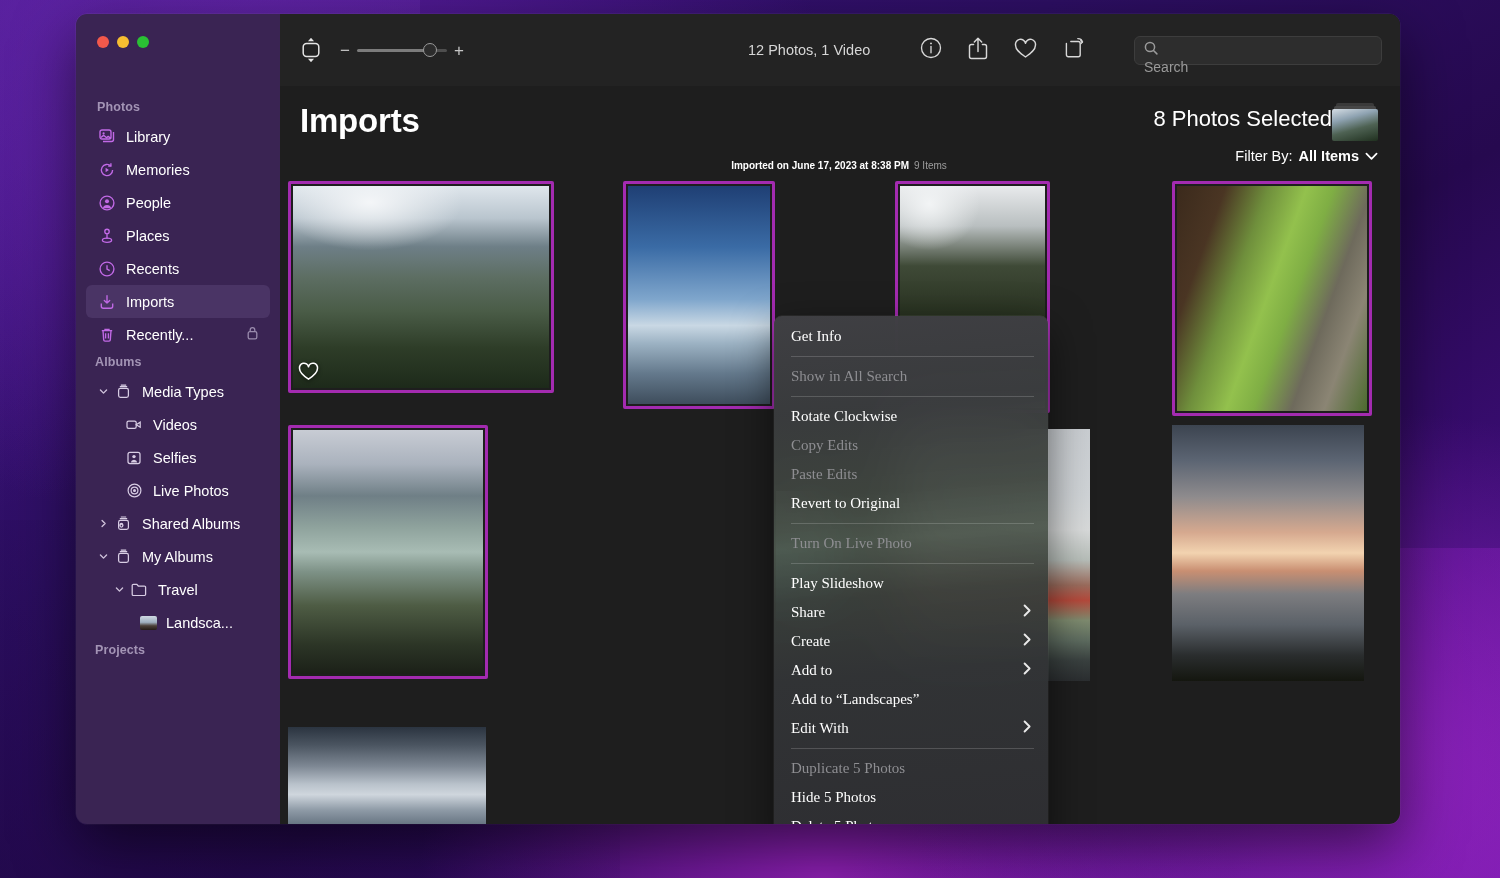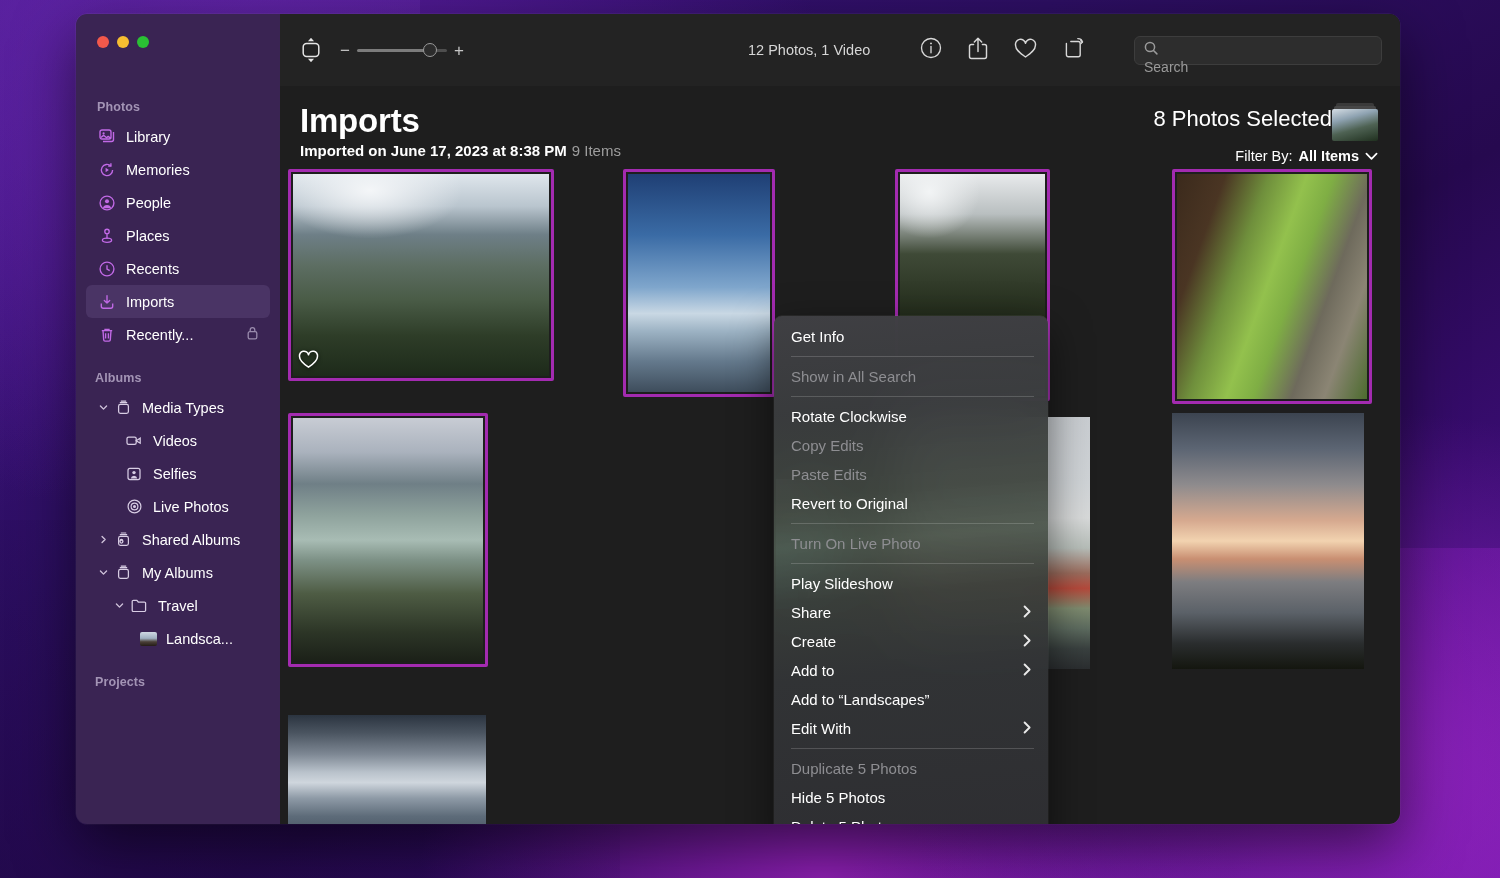--- a/index.html
+++ b/index.html
@@ -52,21 +52,21 @@
   .tl-red { background: #f2584b; }
   .tl-yellow { background: #f6bd31; }
   .tl-green { background: #2ac034; }
 
   .sb-section {
     font-size: 12.5px; font-weight: bold;
     color: #a394b5;
     padding: 0 0 6px 21px;
     letter-spacing: .1px;
   }
-  .sb-section.sp { margin-top: 20px; padding-left: 19px; }
+  .sb-section.sp { margin-top: 4px; padding-left: 19px; }
   .sb-row {
     display: flex; align-items: center;
     height: 33px;
     margin: 0 10px;
     border-radius: 6px;
     padding-left: 11px;
     font-size: 14.5px;
     color: #ffffff;
     position: relative;
   }
@@ -133,21 +133,21 @@
   }
   .tb-search .ph { color: #9a9a9a; font-size: 14px; margin-top: 34px; }
 
   #header {
     padding: 16px 22px 0 20px;
     position: relative;
     flex: 0 0 auto;
     background: #1e1e1e;
   }
   .h-title { font-size: 33px; font-weight: bold; color: #fff; letter-spacing: -.2px; }
-  .h-sub { margin-top: 2px; font-size: 15px; font-weight: bold; color: #ffffff; }
+  .h-sub { margin-top: 20px; font-size: 10px; font-weight: bold; color: #ffffff; text-align: center; }
   .h-sub .items { font-weight: normal; color: #9d9d9d; margin-left: 5px; }
   .h-sel {
     position: absolute; right: 68px; top: 20px;
     font-size: 22px; color: #fff;
   }
   .h-stack {
     position: absolute; right: 22px; top: 17px;
     width: 46px; height: 38px;
   }
   .h-stack .sheet {
@@ -222,20 +222,21 @@
       rgba(64,64,68,.97) 0%,
       rgba(58,60,62,.96) 18%,
       rgba(62,68,62,.95) 33%,
       rgba(74,84,74,.93) 42%,
       rgba(58,62,58,.95) 52%,
       rgba(50,52,54,.96) 66%,
       rgba(46,46,50,.97) 100%);
     box-shadow: 0 14px 40px rgba(0,0,0,.55), 0 0 0 .5px rgba(255,255,255,.13);
     z-index: 50;
     backdrop-filter: blur(28px);
+    font-family: Liberation Serif, serif;
   }
   .mi {
     height: 29px; display: flex; align-items: center;
     padding: 0 14px 0 17px;
     font-size: 15px; color: #ffffff;
     position: relative;
   }
   .mi.dis { color: #8e8e92; }
   .mi .arrow { position: absolute; right: 16px; font-size: 13px; color: #e9e9e9; }
   .msep { height: 1px; background: rgba(255,255,255,.17); margin: 5px 14px 5px 17px; }

